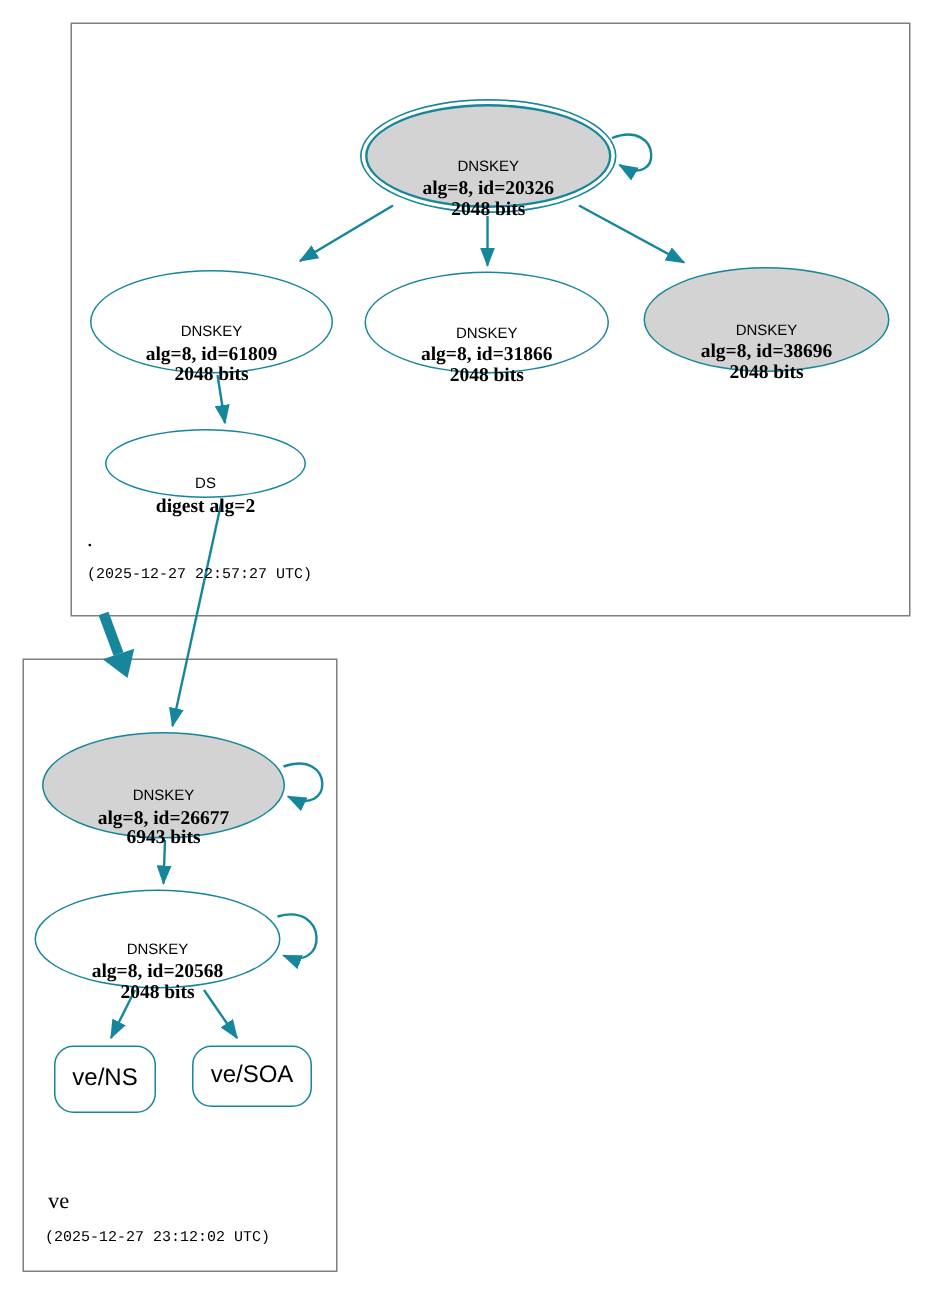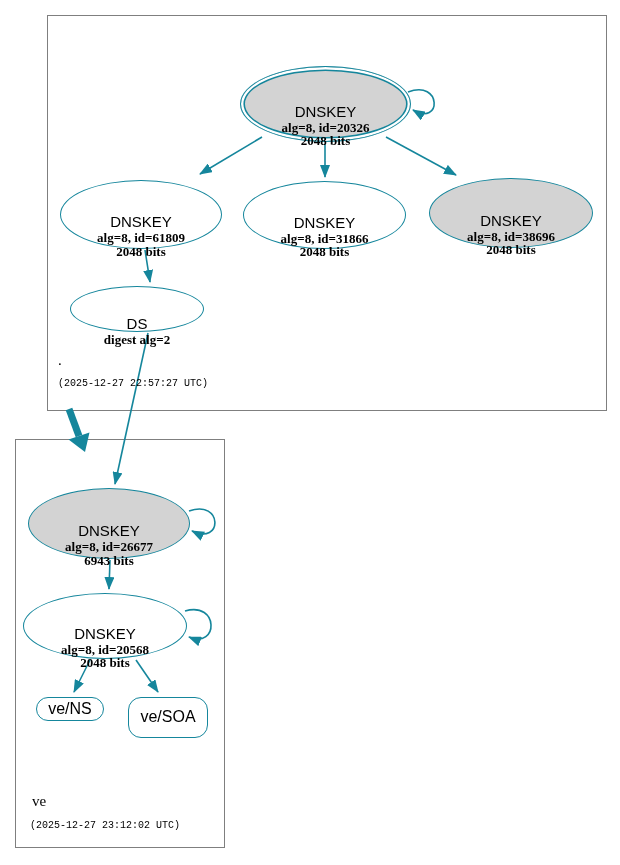--- a/index.html
+++ b/index.html
@@ -21,21 +21,21 @@
   .node{
     position:absolute;box-sizing:border-box;
     border:1.6px solid var(--edge);
     display:flex;flex-direction:column;align-items:center;justify-content:center;
     background:#fff;text-align:center;line-height:1.05;
   }
   .ellipse{border-radius:50%;}
   .gray{background:var(--gray_fill);}
   .double{box-shadow: inset 0 0 0 2.4px #fff, inset 0 0 0 4px var(--edge);}
   .rrset{border-radius:13px;font-family:"Liberation Sans", sans-serif;font-size:16px;}
-  .ntitle{font-family:"Liberation Sans", sans-serif;font-size:15px;margin-bottom:1px;margin-top:44px;}
+  .ntitle{font-family:"Liberation Sans", sans-serif;font-size:10px;margin-bottom:1px;margin-top:44px;}
   .ndetail{font-family:"Liberation Serif", serif;font-size:13px;font-weight:bold;}
   .zone-label{position:absolute;font-size:15px;font-family:"Liberation Serif", serif;}
   .zone-ts{position:absolute;font-size:10px;font-family:Liberation Mono, monospace;white-space:nowrap;}
   .epath{fill:none;stroke:var(--edge);stroke-width:1.6px;}
   .ehead{fill:var(--edge);stroke:none;}
   .thick{fill:none;stroke:var(--edge);stroke-width:7px;}
 </style>
 </head>
 <body>
 
@@ -104,21 +104,21 @@
     <div class="ndetail">alg=8, id=26677</div>
     <div class="ndetail">6943 bits</div>
   </div>
 
   <div class="node ellipse" style="left:23px;top:593px;width:164px;height:66px">
     <div class="ntitle">DNSKEY</div>
     <div class="ndetail">alg=8, id=20568</div>
     <div class="ndetail">2048 bits</div>
   </div>
 
-  <div class="node rrset" style="left:36px;top:697px;width:68px;height:24px">
+  <div class="node rrset" style="left:36px;top:697px;width:68px;height:45px">
     <div>ve/NS</div>
   </div>
 
   <div class="node rrset" style="left:128px;top:697px;width:80px;height:41px">
     <div>ve/SOA</div>
   </div>
 
   <div class="zone-label" style="left:32px;top:793px">ve</div>
   <div class="zone-ts" style="left:30px;top:820px">(2025-12-27 23:12:02 UTC)</div>
 

